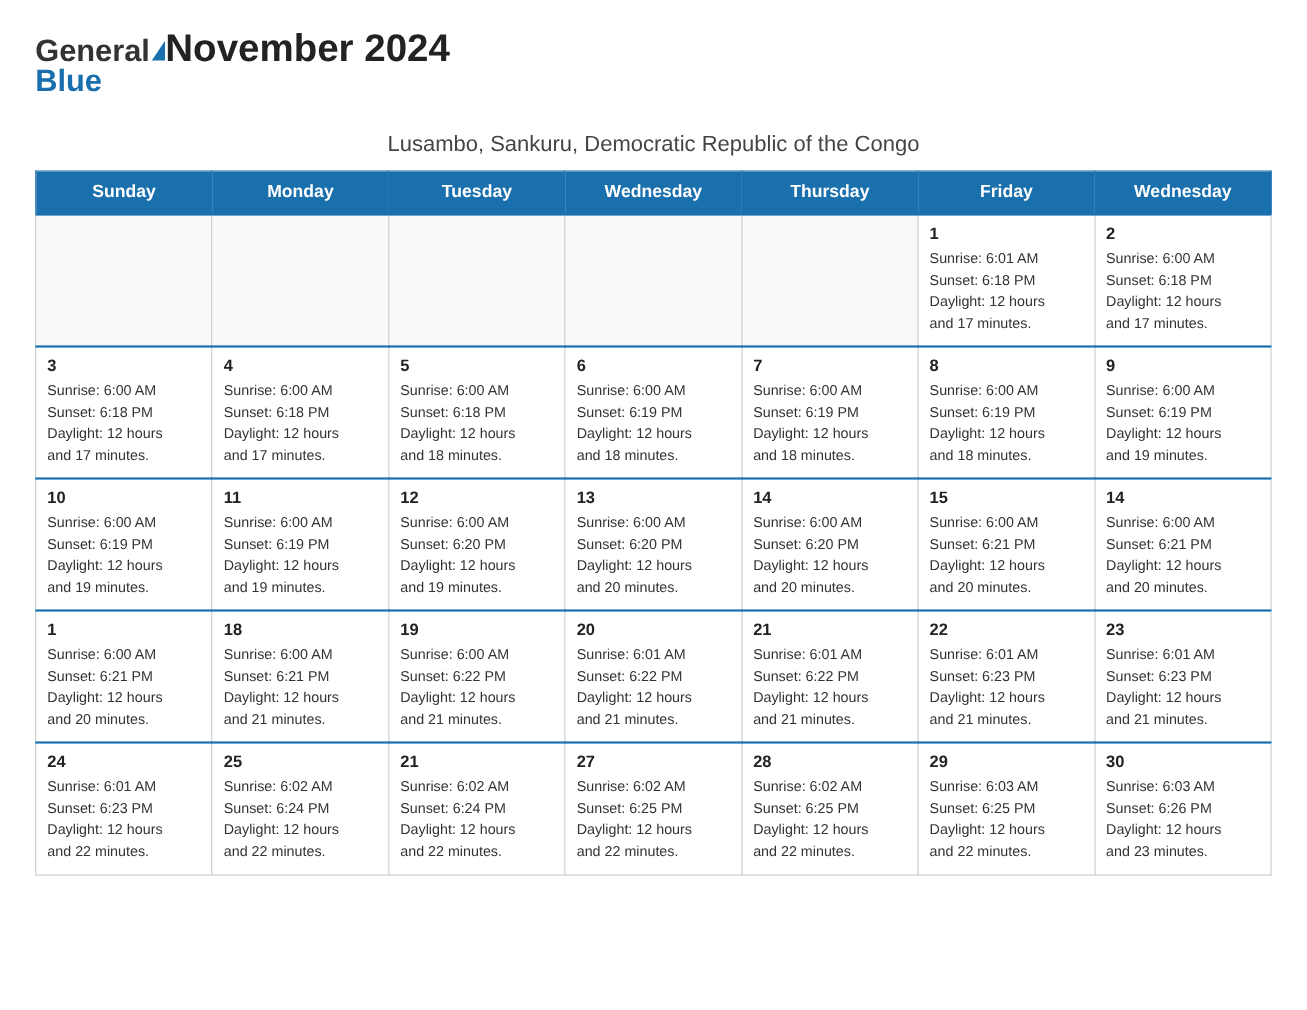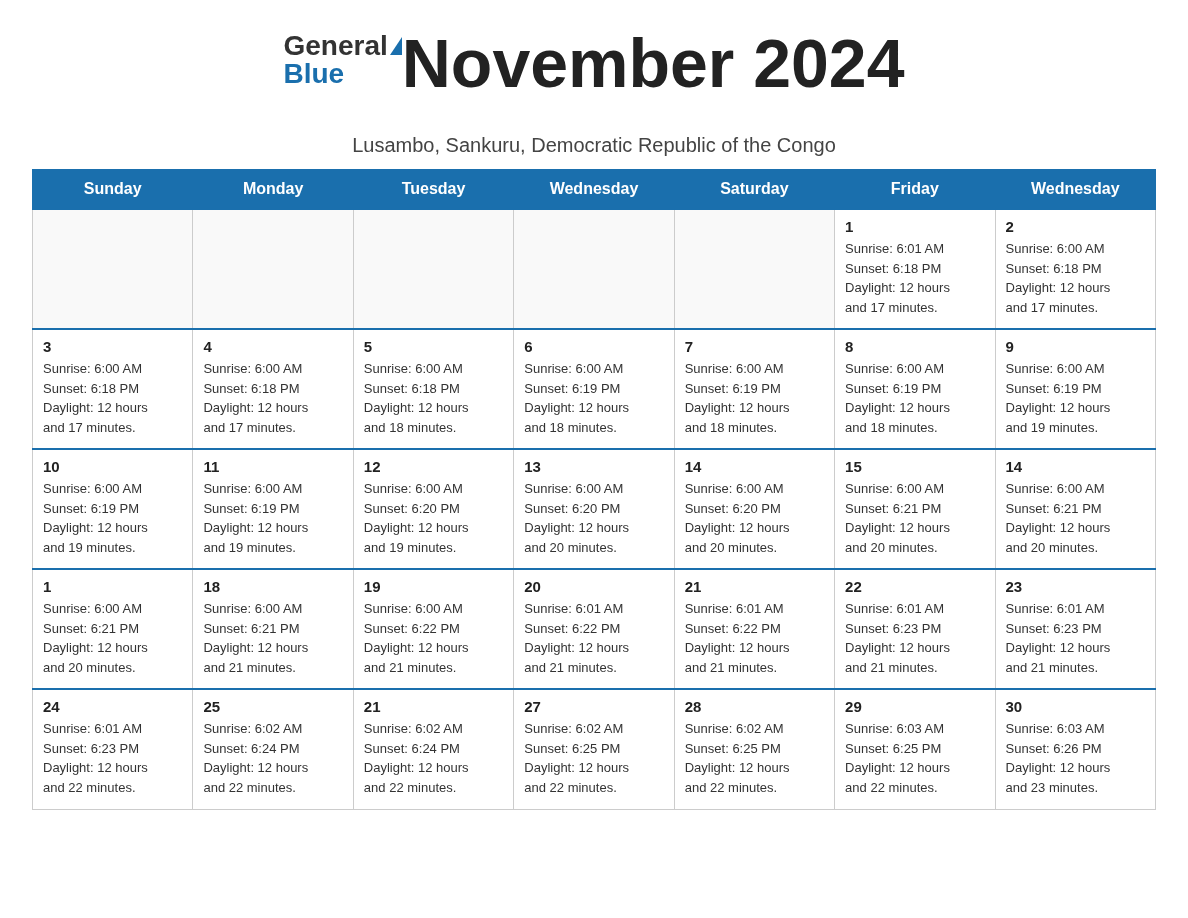--- a/index.html
+++ b/index.html
@@ -5,21 +5,21 @@
     * { box-sizing: border-box; margin: 0; padding: 0; }
     body {
       font-family: Arial, sans-serif;
       background: #fff;
       padding: 24px 32px;
       width: 1188px;
       min-height: 918px;
     }
     .header-area {
       display: flex;
-      justify-content: center;
+      justify-content: flex-start;
       align-items: flex-start;
       margin-bottom: 8px;
     }
     .logo {
       display: flex;
       flex-direction: column;
       margin-top: 8px;
     }
     .logo-text-general {
       font-size: 28px;
@@ -40,21 +40,21 @@
       border-left: 12px solid transparent;
       border-bottom: 18px solid #1a6fad;
       margin-left: 2px;
       vertical-align: middle;
     }
     .logo-top-row {
       display: flex;
       align-items: center;
     }
     .month-title {
-      font-size: 68px;
+      font-size: 35px;
       font-weight: bold;
       color: #222;
       text-align: right;
     }
     .location-subtitle {
       font-size: 20px;
       color: #444;
       text-align: center;
       margin-bottom: 12px;
       margin-top: 32px;
@@ -116,21 +116,21 @@
 
 <div class="location-subtitle">Lusambo, Sankuru, Democratic Republic of the Congo</div>
 
 <table class="calendar-table">
   <thead>
     <tr>
     <th>Sunday</th>
         <th>Monday</th>
         <th>Tuesday</th>
         <th>Wednesday</th>
-        <th>Saturday</th>
+        <th>Thursday</th>
         <th>Friday</th>
         <th>Wednesday</th>
       </tr>
   </thead>
   <tbody id="calendar-body">
   <tr>
         <td class="empty-cell"></td>
         <td class="empty-cell"></td>
         <td class="empty-cell"></td>
         <td class="empty-cell"></td>

